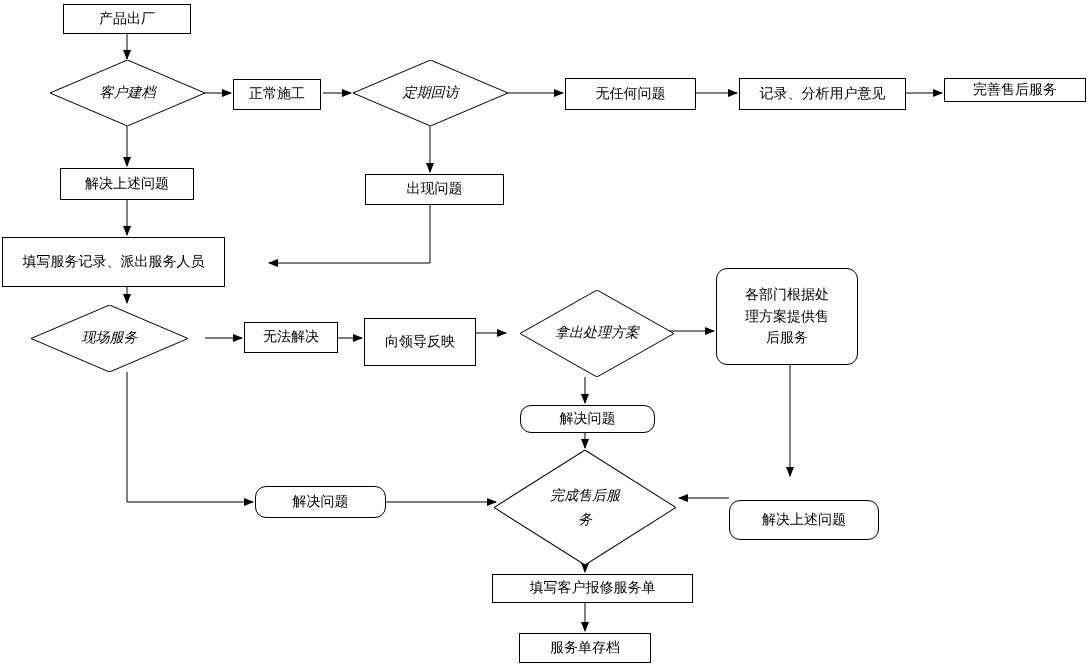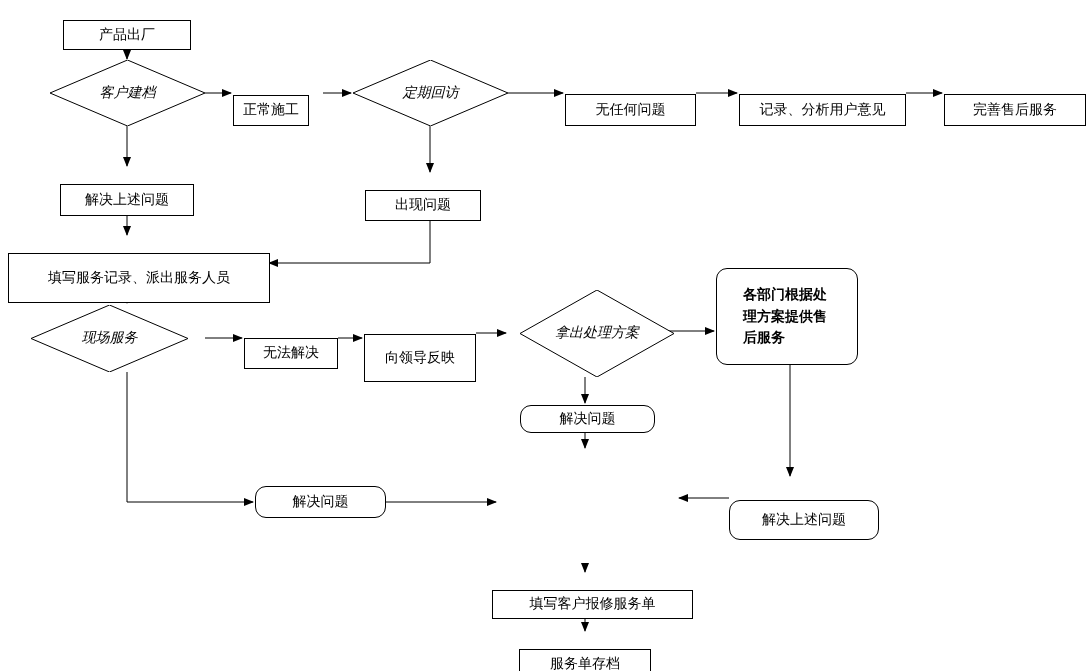--- a/index.html
+++ b/index.html
@@ -30,21 +30,20 @@
     align-items: center;
     justify-content: center;
     text-align: center;
     font-size: 14px;
     line-height: 1.35;
     color: #000;
   }
   .rect {
     border: 1px solid #000;
     background: #fff;
-    margin-top: 16px;
   }
   .rounded {
     border: 1px solid #000;
     background: #fff;
     border-radius: 11px;
   }
   .diamond { background: transparent; font-style: italic; }
   .diamond .dshape {
     position: absolute;
     left: 0; top: 0;
@@ -55,21 +54,21 @@
     stroke: #000;
     stroke-width: 1;
     vector-effect: non-scaling-stroke;
   }
   .node .label {
     position: relative;
     z-index: 1;
     padding: 0 4px;
   }
   .label.wrap5 { width: 74px; padding: 0; line-height: 1.7; }
-  .label.wrap6 { width: 88px; padding: 0; text-align: left; line-height: 1.55; font-weight: bold; }
+  .label.wrap6 { width: 88px; padding: 0; text-align: center; line-height: 1.55; }
 </style>
 </head>
 <body>
 
 <div class="canvas">
 
   <svg class="edges" width="1090" height="671">
     <defs>
       <marker id="arr" markerWidth="10" markerHeight="8" refX="9" refY="4" orient="auto" markerUnits="userSpaceOnUse">
         <path d="M0,0 L10,4 L0,8 z" fill="#000"></path>
@@ -104,52 +103,52 @@
     <span class="label">产品出厂</span>
   </div>
 
   <div class="node diamond" style="left:50px;top:60px;width:155px;height:66px">
     <svg class="dshape" viewBox="0 0 100 100" preserveAspectRatio="none">
         <polygon points="50,0 100,50 50,100 0,50"></polygon>
       </svg>
     <span class="label">客户建档</span>
   </div>
 
-  <div class="node rect" style="left:233px;top:79px;width:76px;height:31px">
+  <div class="node rect" style="left:233px;top:79px;width:88px;height:31px">
     <span class="label">正常施工</span>
   </div>
 
   <div class="node diamond" style="left:353px;top:60px;width:155px;height:66px">
     <svg class="dshape" viewBox="0 0 100 100" preserveAspectRatio="none">
         <polygon points="50,0 100,50 50,100 0,50"></polygon>
       </svg>
     <span class="label">定期回访</span>
   </div>
 
   <div class="node rect" style="left:565px;top:78px;width:131px;height:32px">
     <span class="label">无任何问题</span>
   </div>
 
   <div class="node rect" style="left:739px;top:78px;width:167px;height:32px">
     <span class="label">记录、分析用户意见</span>
   </div>
 
-  <div class="node rect" style="left:944px;top:78px;width:142px;height:32px">
+  <div class="node rect" style="left:944px;top:78px;width:142px;height:24px">
     <span class="label">完善售后服务</span>
   </div>
 
   <div class="node rect" style="left:60px;top:168px;width:134px;height:32px">
     <span class="label">解决上述问题</span>
   </div>
 
-  <div class="node rect" style="left:8px;top:237px;width:262px;height:50px">
+  <div class="node rect" style="left:2px;top:237px;width:223px;height:50px">
     <span class="label">填写服务记录、派出服务人员</span>
   </div>
 
-  <div class="node rect" style="left:365px;top:174px;width:116px;height:31px">
+  <div class="node rect" style="left:365px;top:174px;width:139px;height:31px">
     <span class="label">出现问题</span>
   </div>
 
   <div class="node diamond" style="left:31px;top:305px;width:157px;height:67px">
     <svg class="dshape" viewBox="0 0 100 100" preserveAspectRatio="none">
         <polygon points="50,0 100,50 50,100 0,50"></polygon>
       </svg>
     <span class="label">现场服务</span>
   </div>
 
@@ -169,20 +168,26 @@
   </div>
 
   <div class="node rounded" style="left:716px;top:268px;width:142px;height:97px">
     <span class="label wrap6">各部门根据处理方案提供售后服务</span>
   </div>
 
   <div class="node rounded" style="left:520px;top:405px;width:135px;height:28px">
     <span class="label">解决问题</span>
   </div>
 
+  <div class="node diamond" style="left:494px;top:450px;width:182px;height:115px">
+    <svg class="dshape" viewBox="0 0 100 100" preserveAspectRatio="none">
+        <polygon points="50,0 100,50 50,100 0,50"></polygon>
+      </svg>
+    <span class="label wrap5">完成售后服务</span>
+  </div>
 
   <div class="node rounded" style="left:255px;top:486px;width:131px;height:32px">
     <span class="label">解决问题</span>
   </div>
 
   <div class="node rounded" style="left:729px;top:500px;width:150px;height:40px">
     <span class="label">解决上述问题</span>
   </div>
 
   <div class="node rect" style="left:492px;top:574px;width:201px;height:29px">

